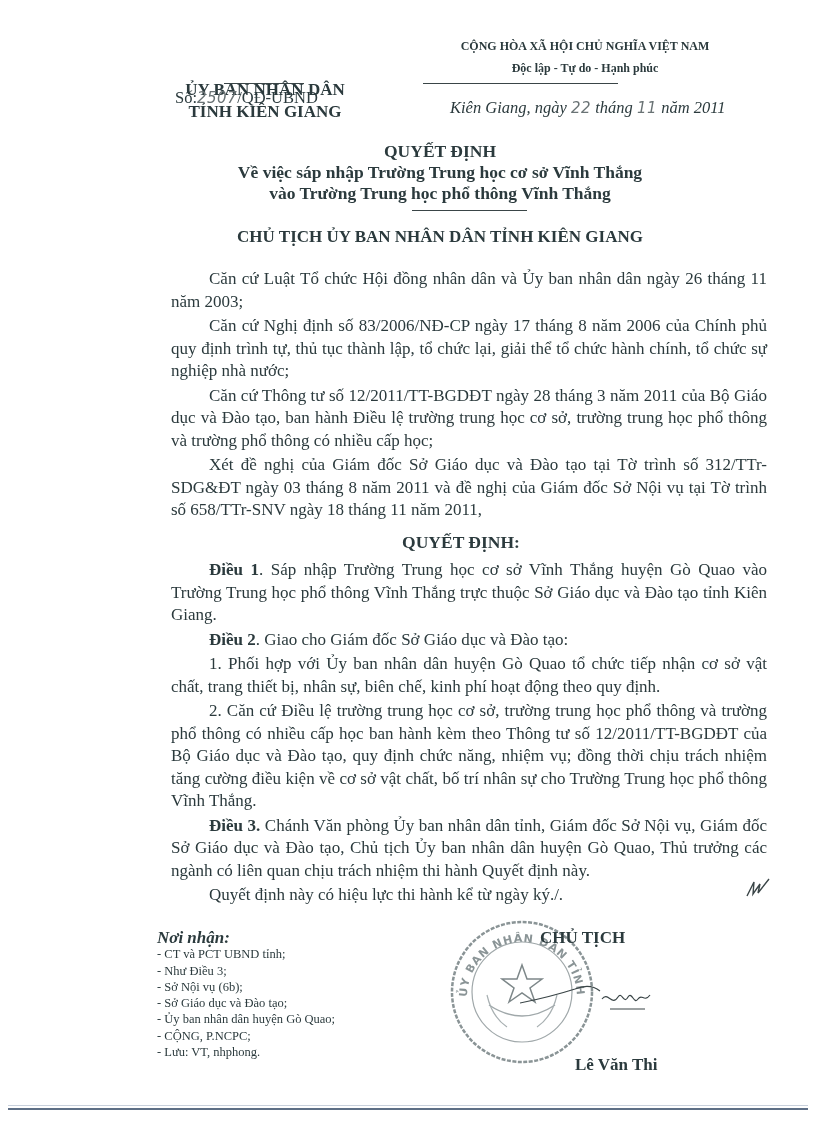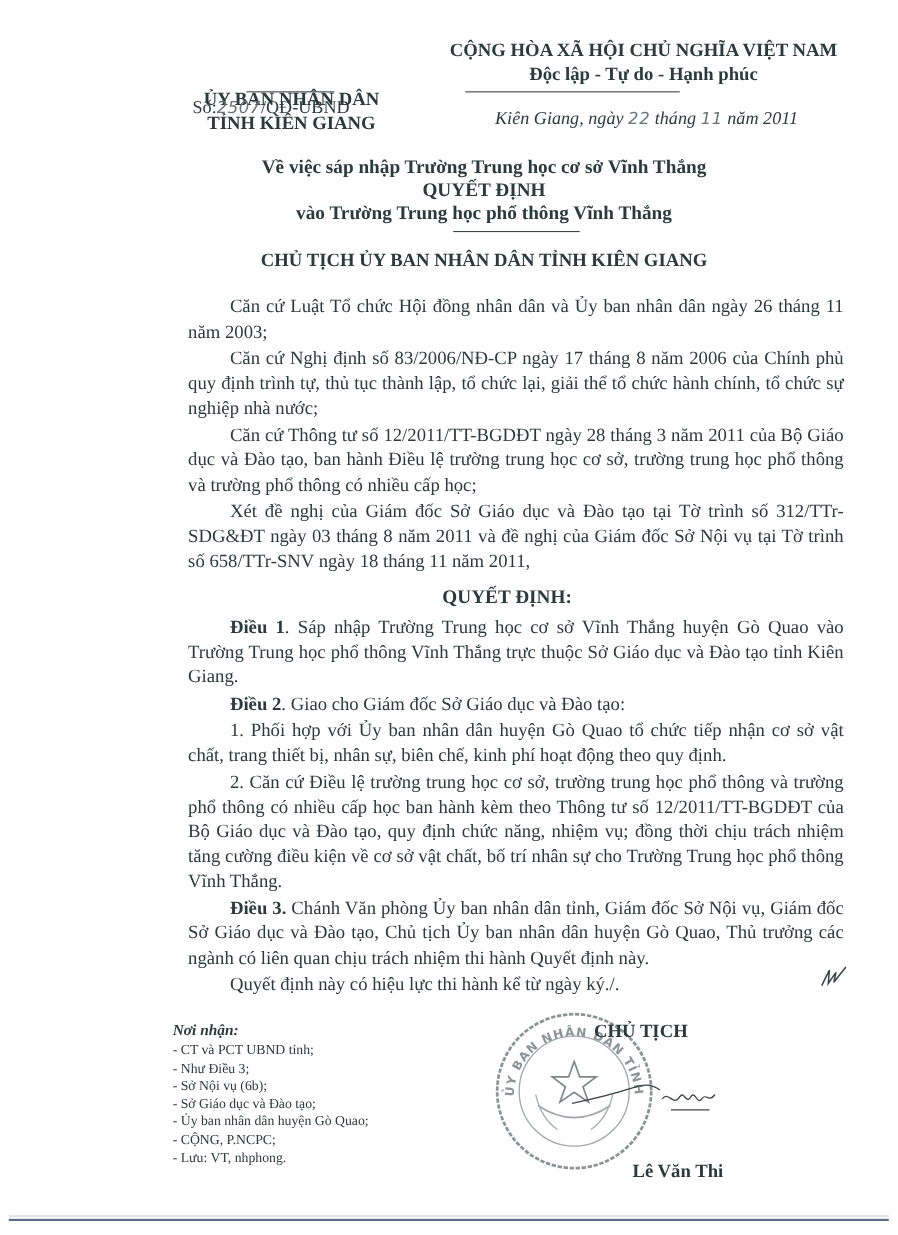--- a/index.html
+++ b/index.html
@@ -3,32 +3,32 @@
 <meta charset="utf-8">
 <style>
   html, body { margin: 0; padding: 0; background: #ffffff; }
   body {
     width: 816px; height: 1123px; position: relative; overflow: hidden;
     font-family: "Liberation Serif", "DejaVu Serif", serif;
     color: #2b3a3d;
   }
   .abs { position: absolute; }
   .hdr-left { left: 160px; top: 35px; width: 210px; text-align: center; font-weight: bold; font-size: 17px; line-height: 22px; margin-top: 44px; }
-  .hdr-right { left: 395px; top: 35px; width: 380px; text-align: center; font-weight: bold; font-size: 17px; line-height: 22px; }
+  .hdr-right { left: 395px; top: 35px; width: 380px; text-align: center; font-weight: bold; font-size: 12px; line-height: 22px; }
   .rule { position: absolute; height: 1px; background: #3a4547; }
   .so { left: 175px; top: 88px; font-size: 16.5px; }
   .hand { font-family: "DejaVu Sans", sans-serif; font-style: italic; font-weight: 300; color: #6a7375; font-size: 15px; letter-spacing: 0.5px; }
   .date { left: 450px; top: 98px; font-size: 16.5px; font-style: italic; }
   .title { left: 180px; top: 141px; width: 520px; text-align: center; font-weight: bold; font-size: 17.5px; line-height: 21px; }
   .authority { left: 180px; top: 227px; width: 520px; text-align: center; font-weight: bold; font-size: 17px; }
   .body { left: 155px; width: 612px; font-size: 17px; line-height: 22.5px; text-align: justify; }
   .para { text-indent: 38px; margin: 0 0 2px 16px; }
   .qd2 { left: 155px; top: 532px; width: 612px; text-align: center; font-weight: bold; font-size: 17.5px; }
   .recv { left: 157px; top: 930px; font-size: 12.5px; line-height: 16.3px; }
-  .recv-title { font-style: italic; font-weight: bold; font-size: 14px; }
+  .recv-title { font-style: italic; font-weight: bold; font-size: 17px; }
   .chairman { left: 540px; top: 928px; font-weight: bold; font-size: 17px; }
   .signer { left: 575px; top: 1055px; font-weight: bold; font-size: 17px; }
   .seal { left: 447px; top: 917px; width: 150px; height: 150px; }
   .sig { left: 600px; top: 985px; width: 60px; height: 30px; }
   .initial { left: 744px; top: 876px; width: 28px; height: 24px; }
   .bottom-line { left: 8px; top: 1108px; width: 800px; height: 2px; background: #5e6f86; }
   .bottom-line2 { left: 8px; top: 1105px; width: 800px; height: 1px; background: #c8d0dc; }
 </style>
 </head>
 <body>
@@ -52,22 +52,22 @@
 <div class="abs date">
   <span>Kiên Giang,</span>
   <span>ngày</span>
   <span class="hand">22</span>
   <span>tháng</span>
   <span class="hand">11</span>
   <span>năm 2011</span>
 </div>
 
 <div class="abs title">
+  <div>QUYẾT ĐỊNH</div>
   <div>Về việc sáp nhập Trường Trung học cơ sở Vĩnh Thắng</div>
-  <div>QUYẾT ĐỊNH</div>
   <div>vào Trường Trung học phổ thông Vĩnh Thắng</div>
 </div>
 <div class="rule" style="left:412px; top:210px; width:115px;"></div>
 
 <div class="abs authority">CHỦ TỊCH ỦY BAN NHÂN DÂN TỈNH KIÊN GIANG</div>
 
 <div class="abs body" style="top:268px;">
   <p class="para">Căn cứ Luật Tổ chức Hội đồng nhân dân và Ủy ban nhân dân ngày 26 tháng 11 năm 2003;</p>
   <p class="para">Căn cứ Nghị định số 83/2006/NĐ-CP ngày 17 tháng 8 năm 2006 của Chính phủ quy định trình tự, thủ tục thành lập, tổ chức lại, giải thể tổ chức hành chính, tổ chức sự nghiệp nhà nước;</p>
   <p class="para">Căn cứ Thông tư số 12/2011/TT-BGDĐT ngày 28 tháng 3 năm 2011 của Bộ Giáo dục và Đào tạo, ban hành Điều lệ trường trung học cơ sở, trường trung học phổ thông và trường phổ thông có nhiều cấp học;</p>

